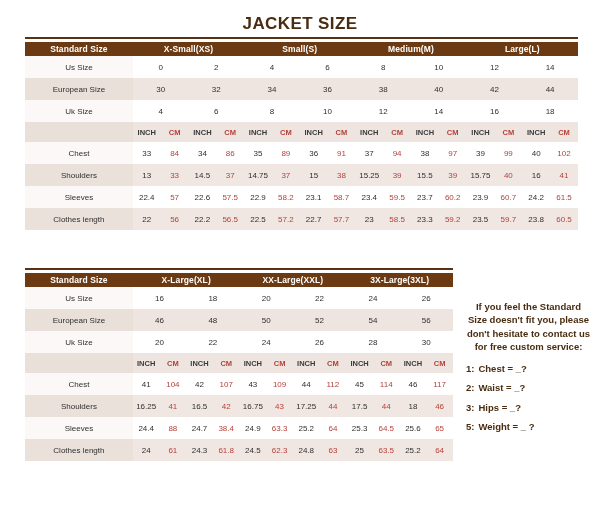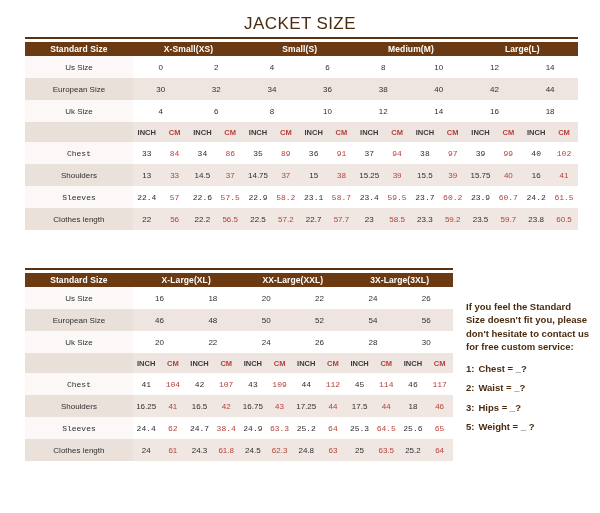--- a/index.html
+++ b/index.html
@@ -12,21 +12,21 @@
     background: #ffffff;
     font-family: "Liberation Sans", sans-serif;
     color: #2b2b2b;
     overflow: hidden;
     position: relative;
   }
 
   .page-title {
     text-align: center;
     font-size: 17px;
-    font-weight: normal;
+    font-weight: bold;
     color: #4a2c10;
     letter-spacing: 0.4px;
     padding-top: 14px;
     padding-bottom: 4px;
   }
 
   
   .table-block {
     position: absolute;
   }
@@ -84,38 +84,39 @@
   
   tr.unit-row td { background: #eeE5E0; height: 20px; font-size: 7.5px; }
   tr.unit-row td.lbl { background: #eae0da; }
   tr.unit-row td.u-inch { color: #3a3a3a; font-weight: bold; }
   tr.unit-row td.u-cm { color: #b5413a; font-weight: bold; }
 
   
   tr.meas-row td.v-cm { color: #b5413a; }
   tr.meas-row td.v-inch { color: #2f2f2f; }
 
-  tr.meas-odd td { background: #ffffff; font-family: Liberation Mono, monospace; }
+  tr.meas-odd td { background: #ffffff; }
   tr.meas-even td { background: #f0e7e2; }
   tr.meas-odd td.lbl { background: #fbf8f7; }
   tr.meas-even td.lbl { background: #ebe1db; }
 
   
   #custom-note {
     position: absolute;
     left: 466px;
     top: 300px;
     width: 125px;
   }
   #custom-note .note-head {
     font-size: 9.5px;
     font-weight: bold;
     color: #4a2c10;
     line-height: 1.42;
     margin-bottom: 9px;
+    text-align: center;
   }
   #custom-note .note-item {
     font-size: 9.5px;
     font-weight: bold;
     color: #4a2c10;
     line-height: 1.3;
     margin-bottom: 7px;
   }
   #custom-note .note-item .num { margin-right: 4px; }
 </style>
@@ -381,21 +382,21 @@
           <td class="v-inch">17.25</td>
           <td class="v-cm">44</td>
           <td class="v-inch">17.5</td>
           <td class="v-cm">44</td>
           <td class="v-inch">18</td>
           <td class="v-cm">46</td>
         </tr>
         <tr class="meas-row meas-odd">
           <td class="lbl">Sleeves</td>
           <td class="v-inch">24.4</td>
-          <td class="v-cm">62</td>
+          <td class="v-cm">88</td>
           <td class="v-inch">24.7</td>
           <td class="v-cm">38.4</td>
           <td class="v-inch">24.9</td>
           <td class="v-cm">63.3</td>
           <td class="v-inch">25.2</td>
           <td class="v-cm">64</td>
           <td class="v-inch">25.3</td>
           <td class="v-cm">64.5</td>
           <td class="v-inch">25.6</td>
           <td class="v-cm">65</td>

